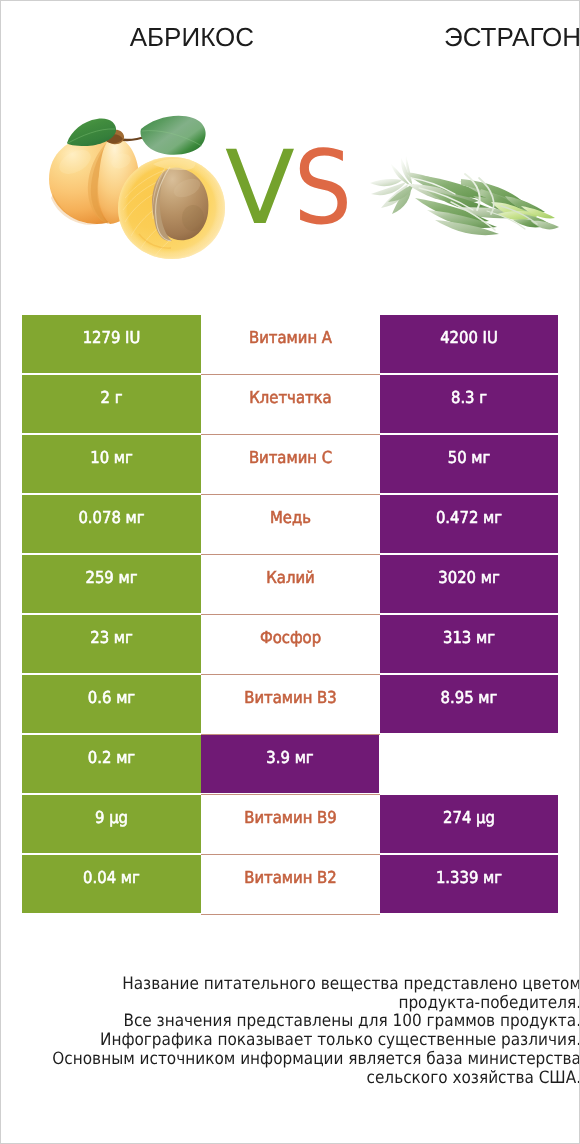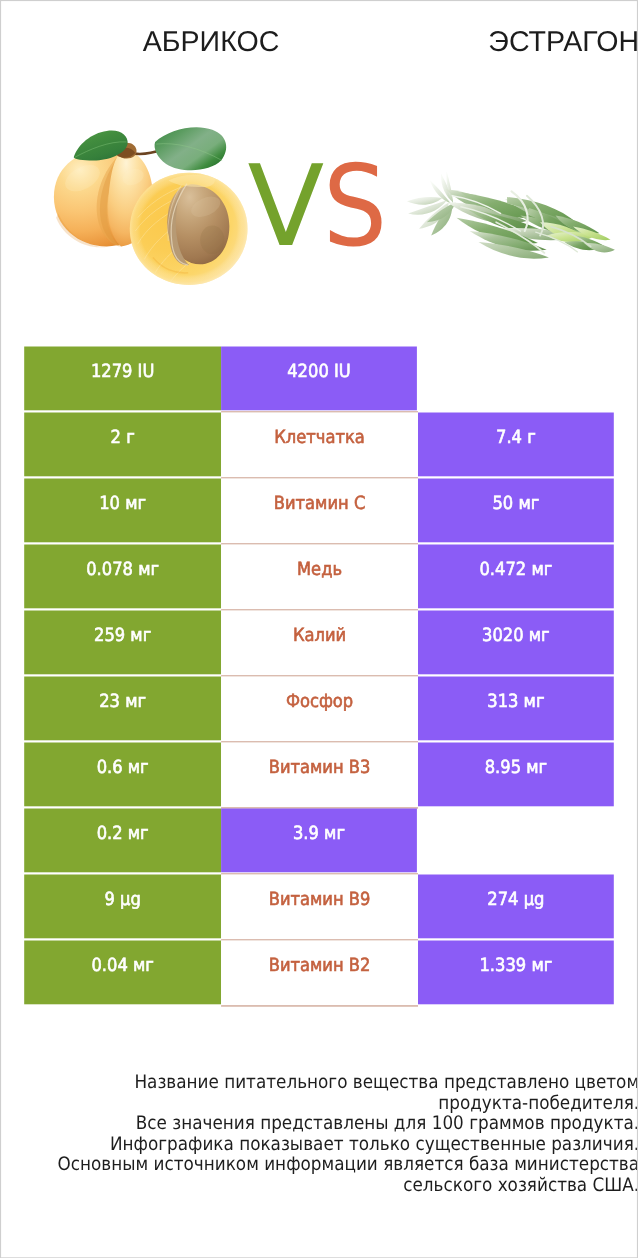--- a/index.html
+++ b/index.html
@@ -18,21 +18,21 @@
   .tarragon-wrap{position:absolute;left:368px;top:152px;width:195px;height:95px;}
 
   .table{position:absolute;left:21px;top:314px;width:536px;}
   .row{display:flex;height:58px;margin-bottom:2px;position:relative;}
   .row:last-child{margin-bottom:0;justify-content:space-between;}
   .cell{display:flex;align-items:center;justify-content:center;font-family:"DejaVu Sans",sans-serif;font-stretch:condensed;font-size:16.5px;font-weight:400;line-height:1;padding-bottom:12px;box-sizing:border-box;}
   .c-left{width:179px;background:#82a730;color:#ffffff;-webkit-text-stroke:0.55px #ffffff;}
   .c-mid{width:179px;background:#ffffff;color:#c4613f;-webkit-text-stroke:0.55px #c4613f;box-sizing:border-box;position:relative;}
   .row::after{content:"";position:absolute;left:179px;width:179px;top:59px;height:1.4px;background:#c4917d;}
 
-  .c-right{width:178px;background:#8b5cf6;color:#ffffff;-webkit-text-stroke:0.55px #ffffff;}
+  .c-right{width:178px;background:#701a75;color:#ffffff;-webkit-text-stroke:0.55px #ffffff;}
 
   .footer{position:absolute;left:0;top:974px;width:580px;text-align:right;font-family:"DejaVu Sans",sans-serif;font-stretch:condensed;font-size:17px;color:#1d1d1d;line-height:18.7px;}
 </style>
 </head>
 <body>
 
 <div class="page">
 
   <div class="title t-left">АБРИКОС</div>
   <div class="title t-right">ЭСТРАГОН</div>
@@ -235,26 +235,27 @@
         <path d="M42 25 C56 27 72 33 86 41" stroke="#eef3ea" stroke-width="1.4" fill="none" stroke-linecap="round"></path>
         <path d="M50 35 C68 39 88 47 104 57" stroke="#e9f0e4" stroke-width="1.3" fill="none" stroke-linecap="round"></path>
         <path d="M118 58 C132 62 146 68 156 76" stroke="#dfe9d8" stroke-width="1.2" fill="none" stroke-linecap="round"></path>
       </g>
     </svg>
   </div>
 
   <div class="table" id="table">
       <div class="row">
         <div class="cell c-left">1279 IU</div>
+        <div class="cell c-mid">Витамин A</div>
         <div class="cell c-right">4200 IU</div>
       </div>
       <div class="row">
         <div class="cell c-left">2 г</div>
         <div class="cell c-mid">Клетчатка</div>
-        <div class="cell c-right">7.4 г</div>
+        <div class="cell c-right">8.3 г</div>
       </div>
       <div class="row">
         <div class="cell c-left">10 мг</div>
         <div class="cell c-mid">Витамин C</div>
         <div class="cell c-right">50 мг</div>
       </div>
       <div class="row">
         <div class="cell c-left">0.078 мг</div>
         <div class="cell c-mid">Медь</div>
         <div class="cell c-right">0.472 мг</div>

